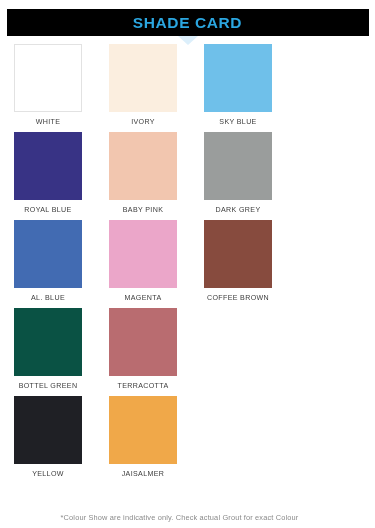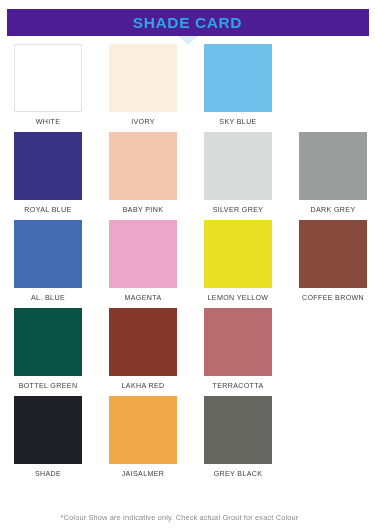--- a/index.html
+++ b/index.html
@@ -17,21 +17,21 @@
 
   
   .header-wrap {
     position: relative;
     margin-top: 9px;
   }
   .header-band {
     width: 362px;
     margin: 0 auto;
     height: 27px;
-    background: #4c1d95;
+    background: #000000;
     display: flex;
     align-items: center;
     justify-content: center;
   }
   .header-title {
     color: #2BA6E0;
     font-size: 15.5px;
     font-weight: bold;
     letter-spacing: 0.6px;
   }
@@ -128,72 +128,56 @@
     <div class="row">
       <div class="cell">
         <div class="chip" style="background: rgb(56, 51, 133); border: 1px solid rgb(56, 51, 133);"></div>
         <div class="chip-label">ROYAL BLUE</div>
       </div>
       <div class="cell">
         <div class="chip" style="background: rgb(242, 198, 175); border: 1px solid rgb(242, 198, 175);"></div>
         <div class="chip-label">BABY PINK</div>
       </div>
       <div class="cell">
-        <div class="chip" style="background: rgb(215, 219, 218); border: 1px solid rgb(215, 219, 218);"></div>
-        <div class="chip-label">SILVER GREY</div>
-      </div>
-      <div class="cell">
         <div class="chip" style="background: rgb(154, 157, 156); border: 1px solid rgb(154, 157, 156);"></div>
         <div class="chip-label">DARK GREY</div>
       </div>
     </div>
     <div class="row">
       <div class="cell">
         <div class="chip" style="background: rgb(66, 107, 178); border: 1px solid rgb(66, 107, 178);"></div>
         <div class="chip-label">AL. BLUE</div>
       </div>
       <div class="cell">
         <div class="chip" style="background: rgb(235, 166, 201); border: 1px solid rgb(235, 166, 201);"></div>
         <div class="chip-label">MAGENTA</div>
       </div>
       <div class="cell">
-        <div class="chip" style="background: rgb(233, 224, 35); border: 1px solid rgb(233, 224, 35);"></div>
-        <div class="chip-label">LEMON YELLOW</div>
-      </div>
-      <div class="cell">
         <div class="chip" style="background: rgb(135, 75, 62); border: 1px solid rgb(135, 75, 62);"></div>
         <div class="chip-label">COFFEE BROWN</div>
       </div>
     </div>
     <div class="row">
       <div class="cell">
         <div class="chip" style="background: rgb(10, 82, 68); border: 1px solid rgb(10, 82, 68);"></div>
         <div class="chip-label">BOTTEL GREEN</div>
       </div>
       <div class="cell">
-        <div class="chip" style="background: rgb(132, 56, 43); border: 1px solid rgb(132, 56, 43);"></div>
-        <div class="chip-label">LAKHA RED</div>
-      </div>
-      <div class="cell">
         <div class="chip" style="background: rgb(185, 108, 112); border: 1px solid rgb(185, 108, 112);"></div>
         <div class="chip-label">TERRACOTTA</div>
       </div>
     </div>
     <div class="row">
       <div class="cell">
         <div class="chip" style="background: rgb(31, 32, 37); border: 1px solid rgb(31, 32, 37);"></div>
-        <div class="chip-label">SHADE</div>
+        <div class="chip-label">YELLOW</div>
       </div>
       <div class="cell">
         <div class="chip" style="background: rgb(240, 168, 73); border: 1px solid rgb(240, 168, 73);"></div>
         <div class="chip-label">JAISALMER</div>
-      </div>
-      <div class="cell">
-        <div class="chip" style="background: rgb(101, 102, 95); border: 1px solid rgb(101, 102, 95);"></div>
-        <div class="chip-label">GREY BLACK</div>
       </div>
       <div class="cell empty">
         <div class="chip"></div>
         <div class="chip-label"></div>
       </div>
     </div>
   </div>
 
 <div class="footer">*Colour Show are indicative only. Check actual Grout for exact Colour</div>
 

